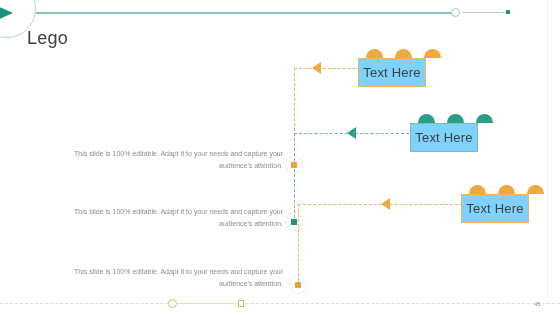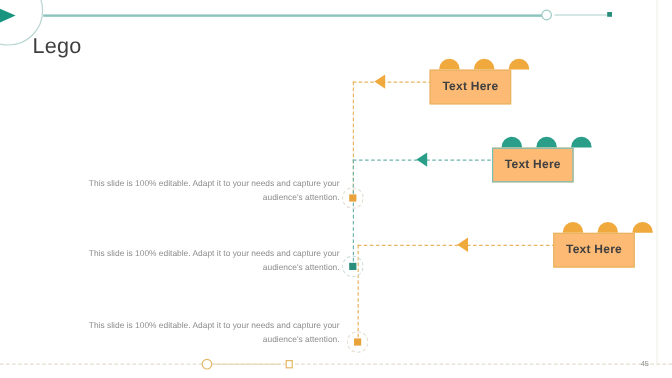--- a/index.html
+++ b/index.html
@@ -161,26 +161,26 @@
     width: 17px;
     height: 9px;
     border-radius: 9px 9px 0 0;
   }
   .stud-orange { background: #f0a93c; }
   .stud-teal   { background: #2a9e89; }
 
   .lego-box {
     position: relative;
     box-sizing: border-box;
-    background: #fdba74;
+    background: #7dd3fc;
     display: flex;
     align-items: center;
     justify-content: center;
-    font-size: 10px;
-    font-weight: bold;
+    font-size: 13px;
+    font-weight: normal;
     color: #404040;
     letter-spacing: 0.2px;
   }
   .box-orange { border: 1px solid #e8b562; }
   .box-teal   { border: 1px solid #79bdb4; }
 
   .lego-1 { left: 358px; top: 58px; }
   .lego-1 .lego-box { width: 68px; height: 29px; }
   .lego-2 { left: 410px; top: 123px; }
   .lego-2 .lego-box { width: 68px; height: 29px; }

